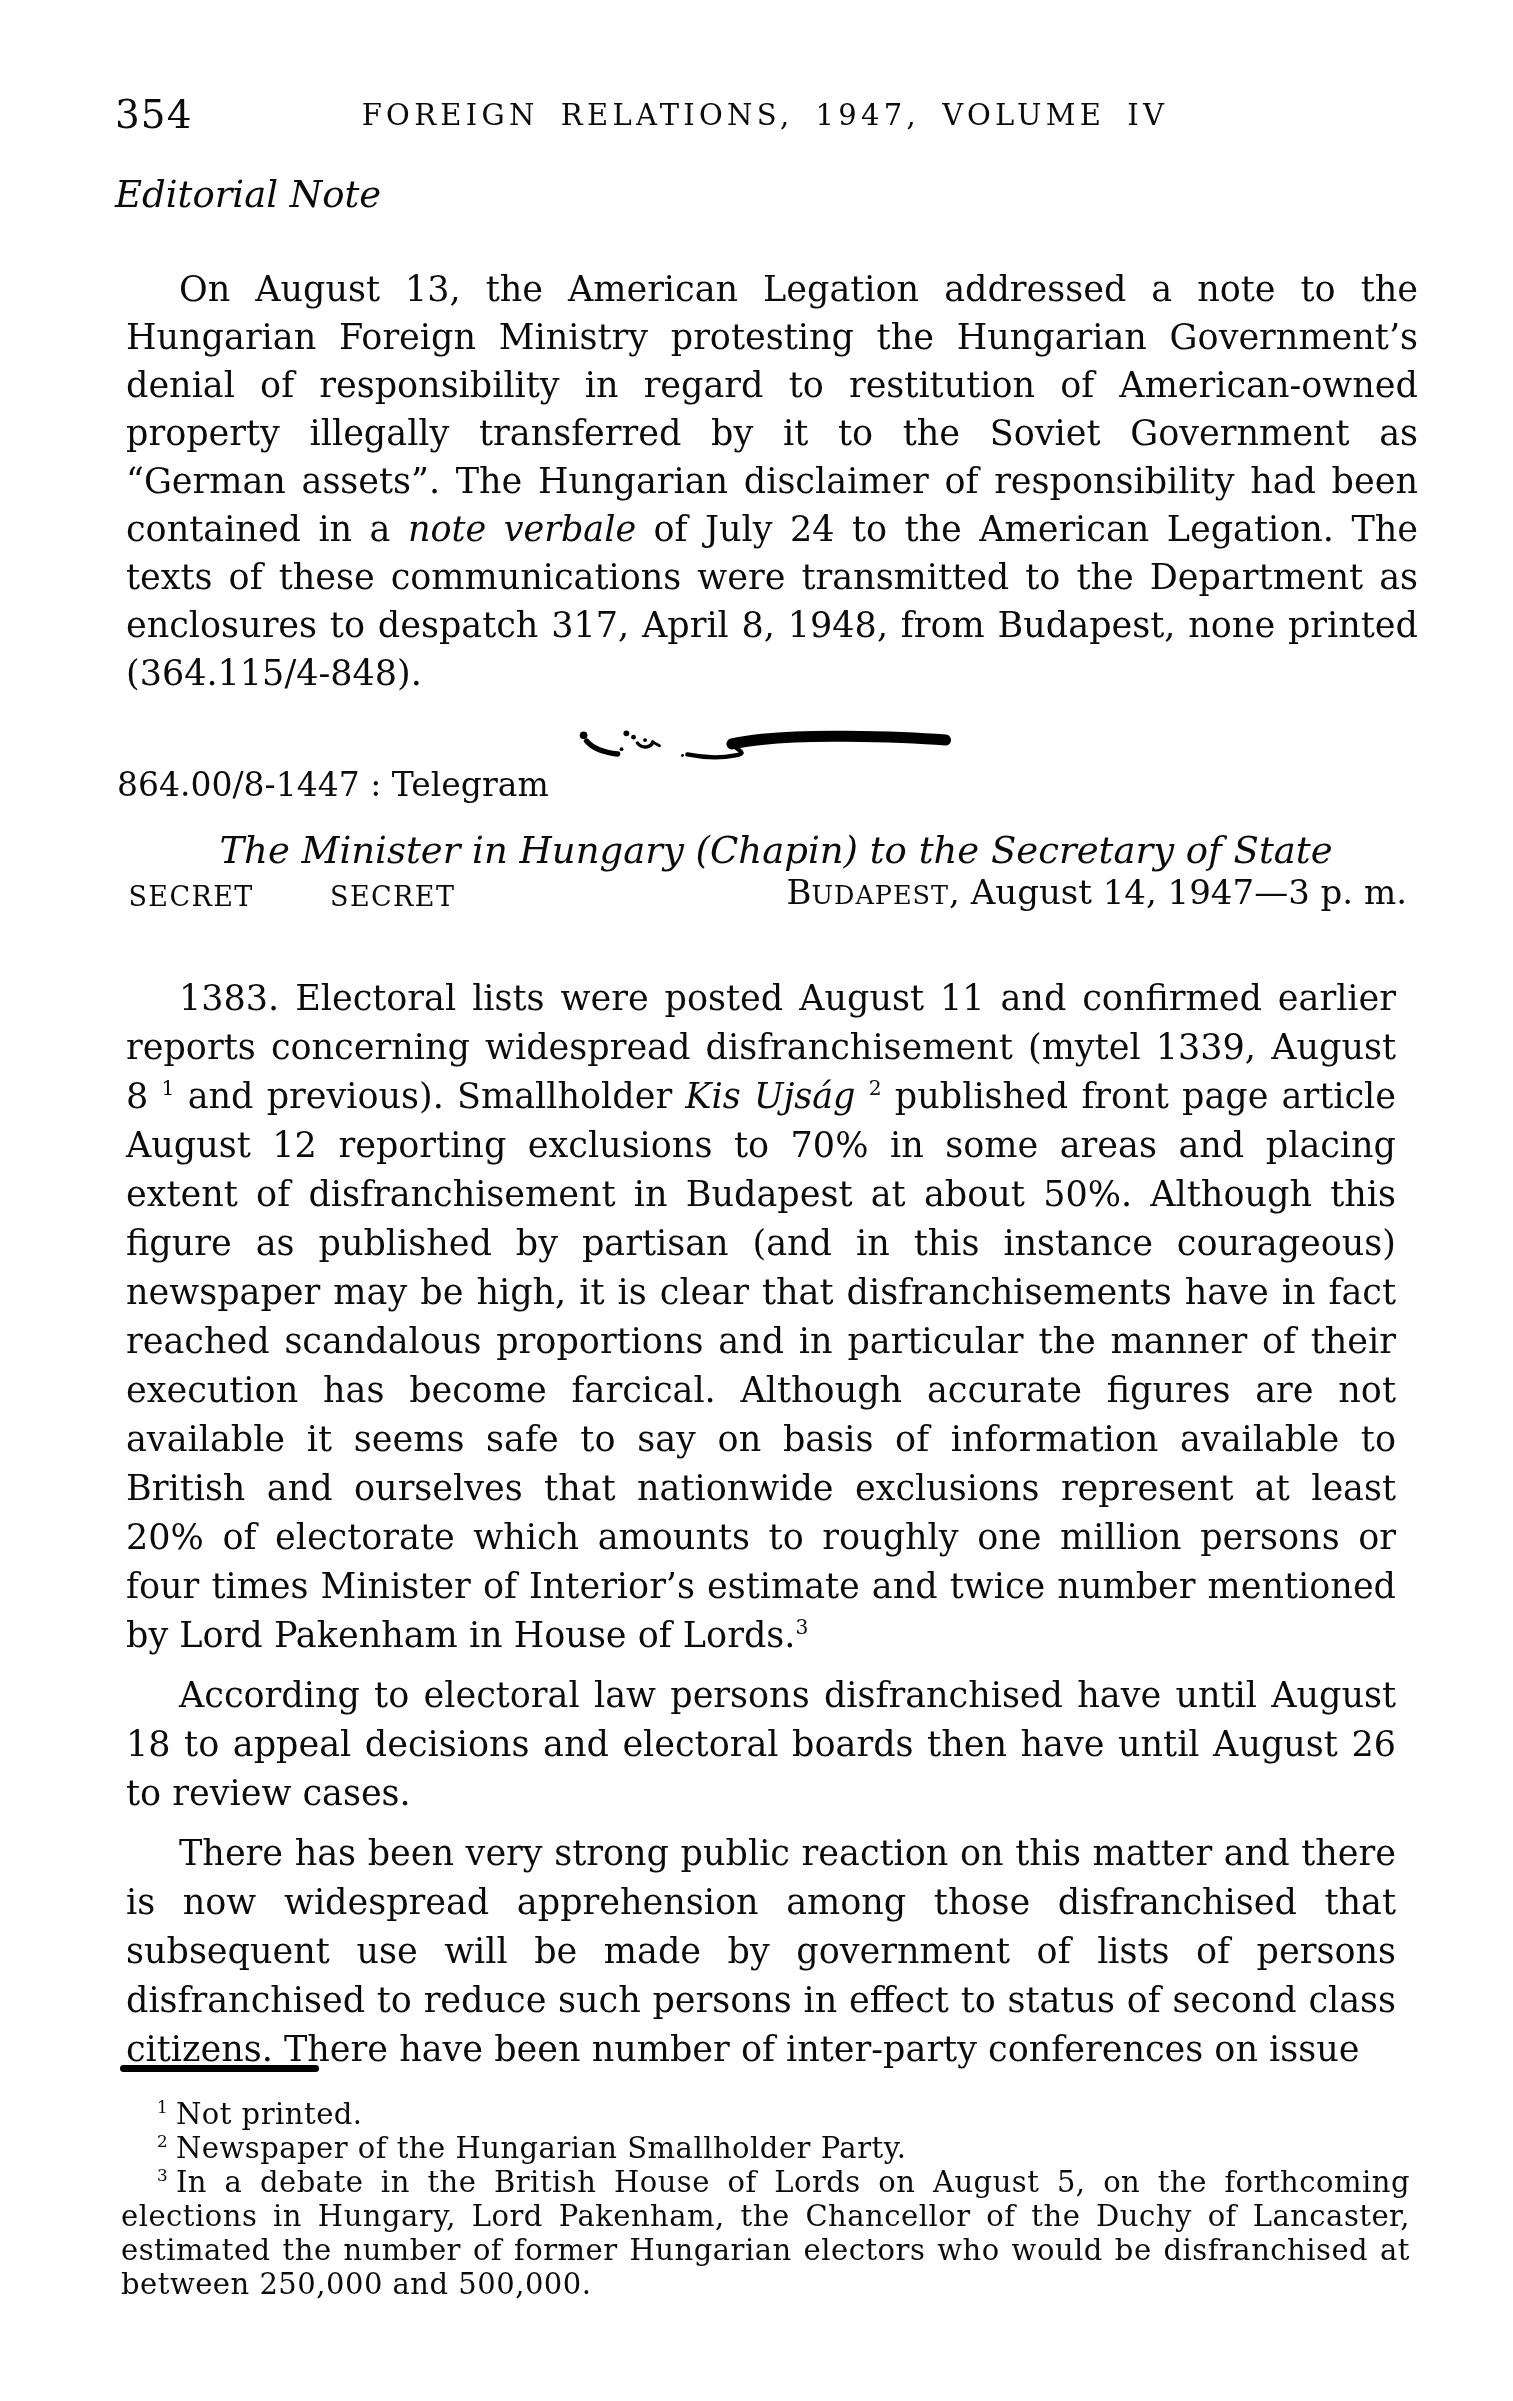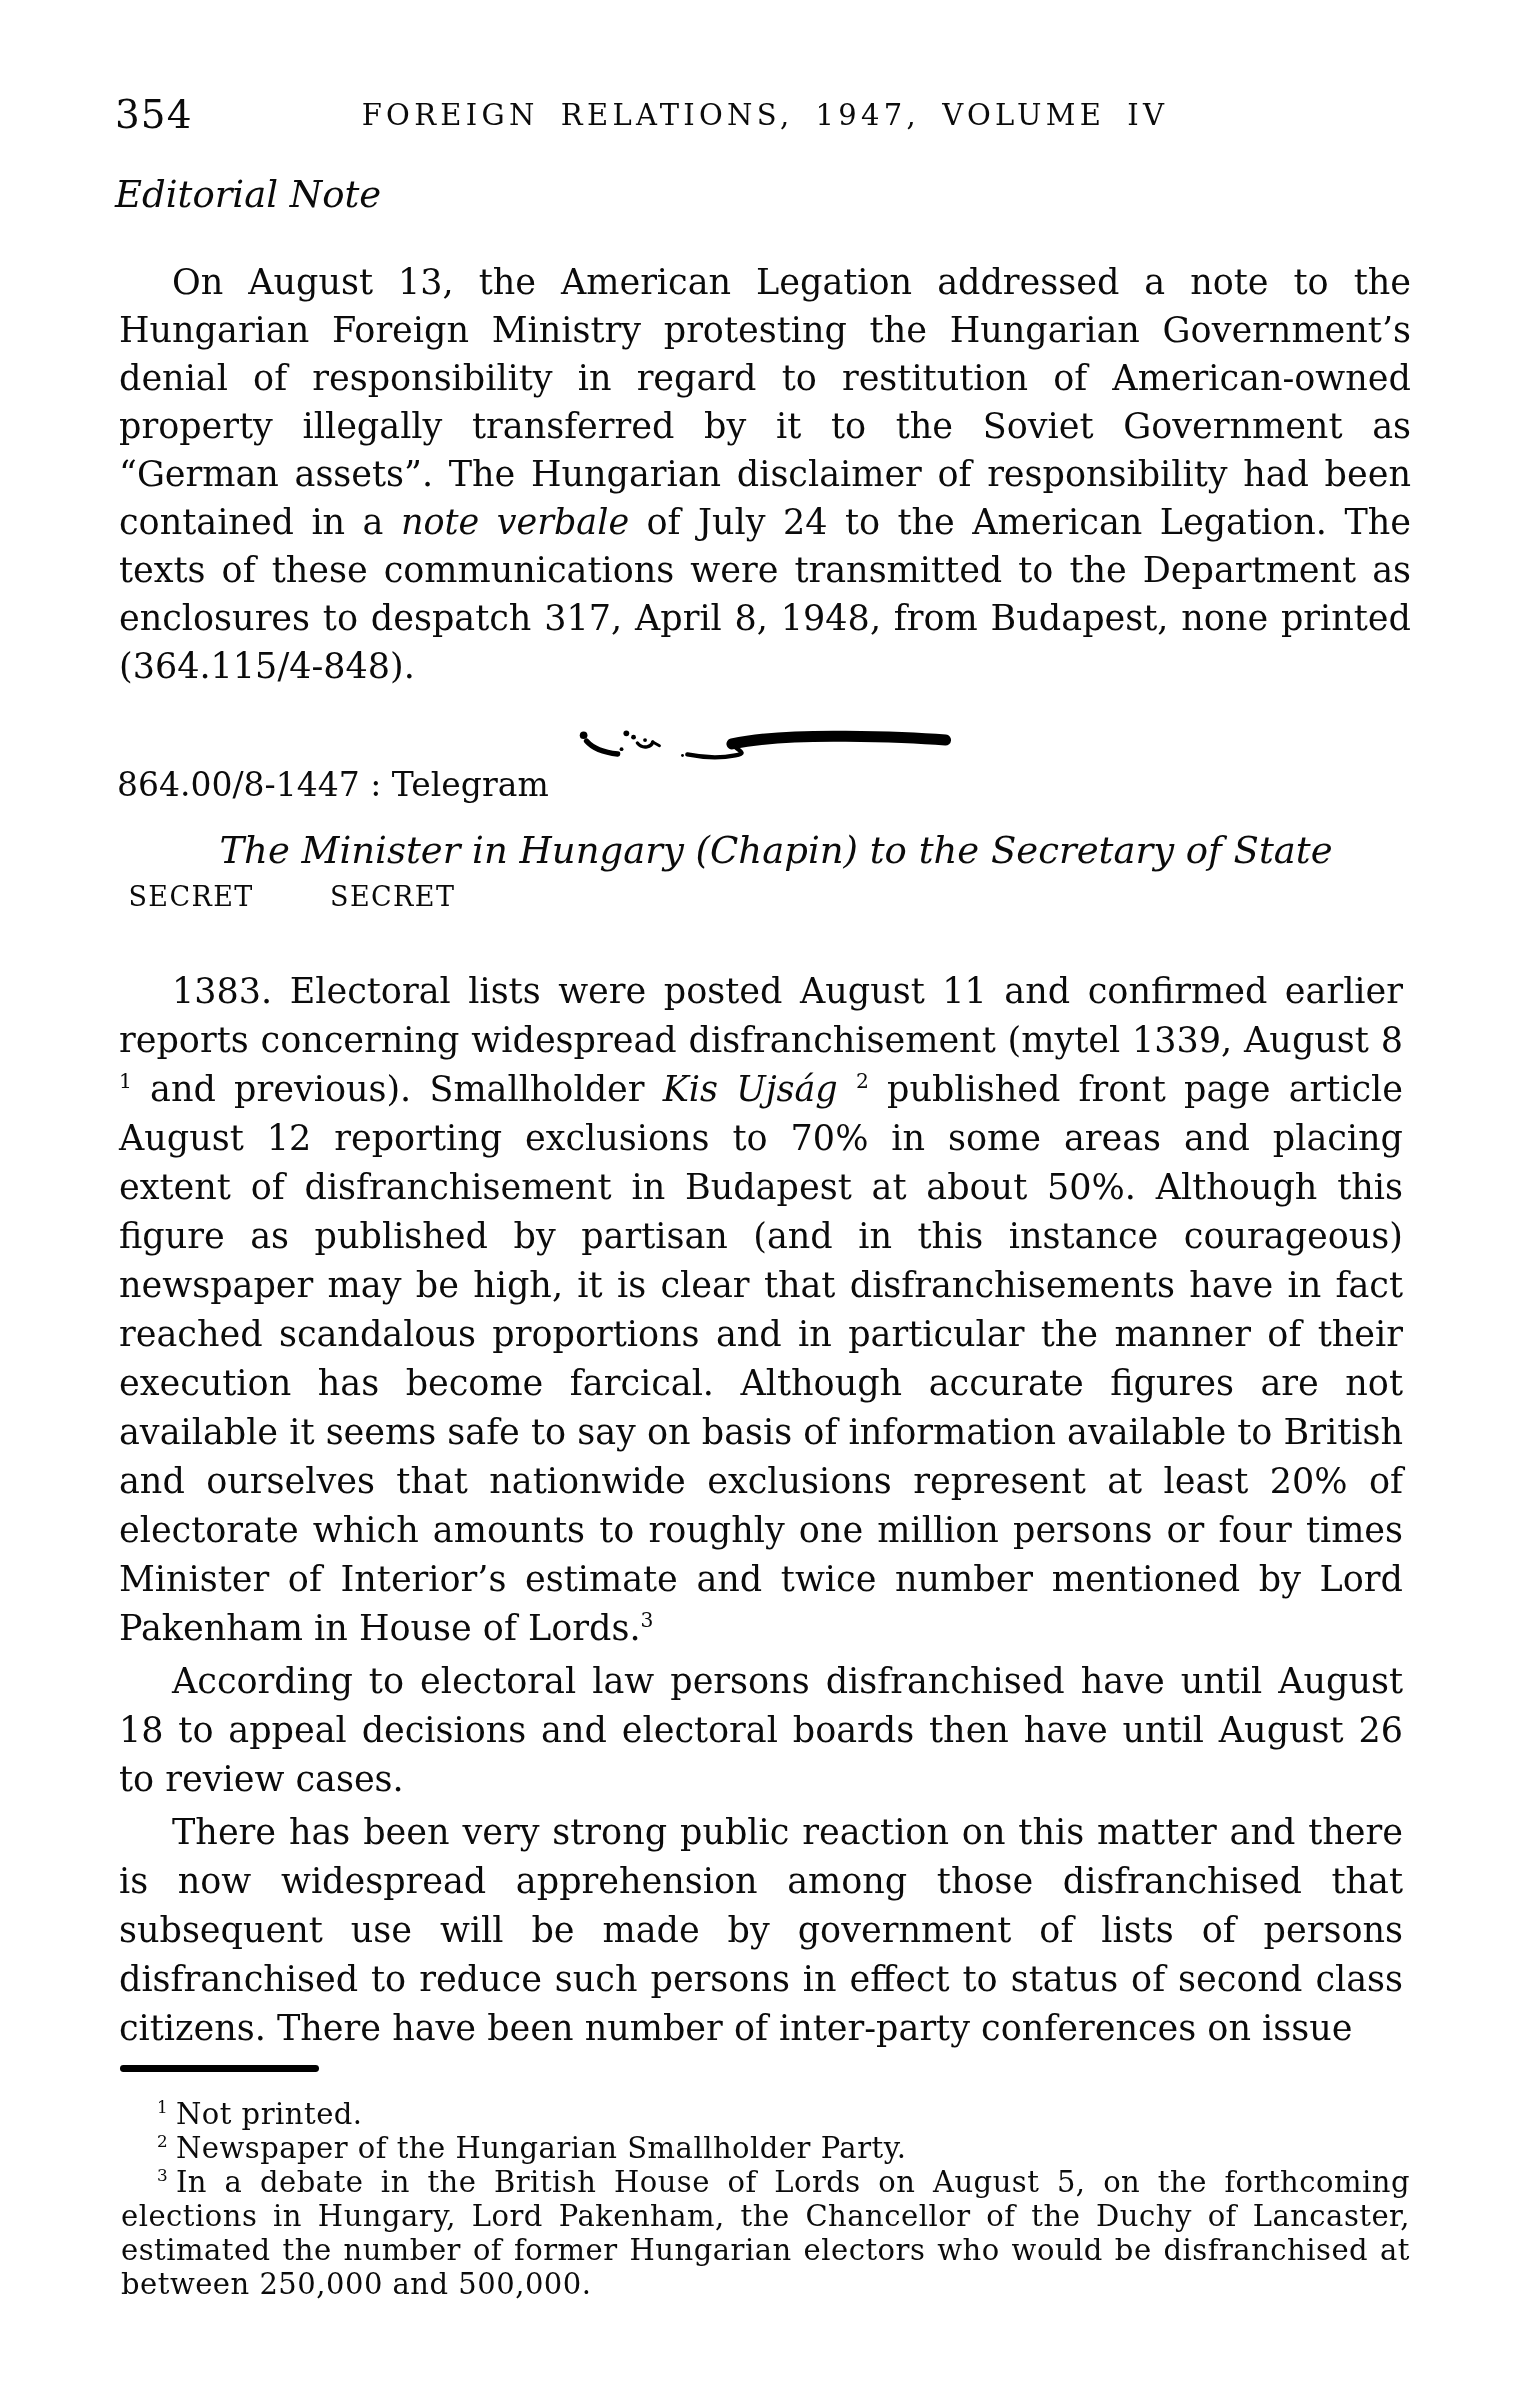--- a/index.html
+++ b/index.html
@@ -18,21 +18,21 @@
   .pageno { position:absolute; left:0; top:0; font-size:39px; letter-spacing:1px; }
   .runhead {
     position:absolute; left:4px; top:5.8px; width:100%;
     text-align:center; font-size:29px; letter-spacing:4.3px; word-spacing:8.6px;
   }
 
   .ednote-head {
     position:absolute; left:115px; top:173px; width:1292px; margin:0;
     font-style:italic; font-weight:normal; font-size:37px;
   }
-  .bodytext { text-align:justify; margin:4px; }
+  .bodytext { text-align:justify; margin:11px; }
   .ednote-para {
     position:absolute; left:115px; top:254px; width:1292px;
     font-size:35px; line-height:48px; text-indent:53px;
   }
 
   .squiggle { position:absolute; left:572px; top:718px; }
 
   .srcline { position:absolute; left:117px; top:765px; font-size:33px; }
 
   .doc-title {
@@ -95,20 +95,21 @@
     <path d="M333,54 C400,40 480,37 570,38 C660,39 730,42 778,46" fill="none" stroke="#000" stroke-width="23" stroke-linecap="round"></path>
   </svg>
 
   <div class="srcline">864.00/8-1447 : Telegram</div>
 
   <h3 class="doc-title">The Minister in Hungary (Chapin) to the Secretary of State</h3>
 
   <div class="dateline-row">
     <span class="classif">SECRET</span>
     <span class="precedence">SECRET</span>
+    <span class="dateline"><span class="dl-initial">B</span><span class="dl-sc">UDAPEST</span><span class="dl-rest">, August 14, 1947—3 p. m.</span></span>
   </div>
 
   <div class="telegram-body">
     <p class="bodytext"><span>1383. Electoral lists were posted August 11 and confirmed earlier reports concerning widespread disfranchisement (mytel 1339, August 8 </span><sup>1</sup><span> and previous). Smallholder </span><span class="it">Kis Ujság</span><span> </span><sup>2</sup><span> published front page article August 12 reporting exclusions to 70% in some areas and placing extent of disfranchisement in Budapest at about 50%. Although this figure as published by partisan (and in this instance courageous) newspaper may be high, it is clear that disfranchisements have in fact reached scandalous proportions and in particular the manner of their execution has become farcical. Although accurate figures are not available it seems safe to say on basis of information available to British and ourselves that nationwide exclusions represent at least 20% of electorate which amounts to roughly one million persons or four times Minister of Interior’s estimate and twice number mentioned by Lord Pakenham in House of Lords.</span><sup>3</sup></p>
     <p class="bodytext"><span>According to electoral law persons disfranchised have until August 18 to appeal decisions and electoral boards then have until August 26 to review cases.</span></p>
     <p class="bodytext"><span>There has been very strong public reaction on this matter and there is now widespread apprehension among those disfranchised that subsequent use will be made by government of lists of persons disfranchised to reduce such persons in effect to status of second class citizens. There have been number of inter-party conferences on issue</span></p>
   </div>
 
   <div class="fn-divider"></div>
 

